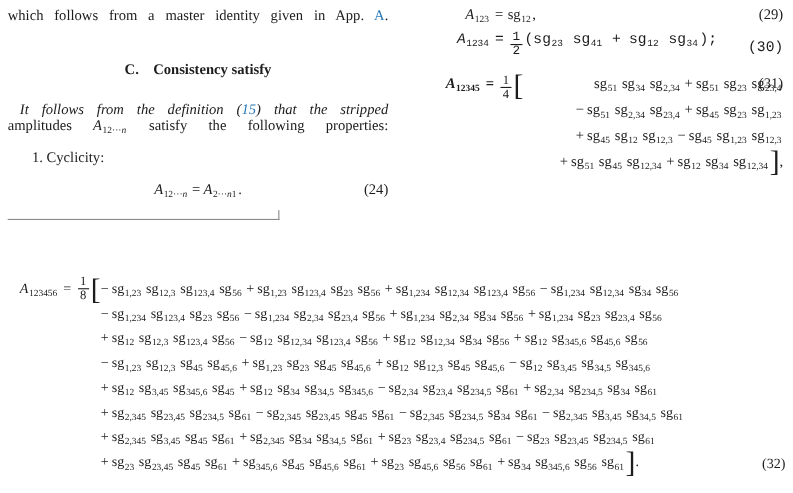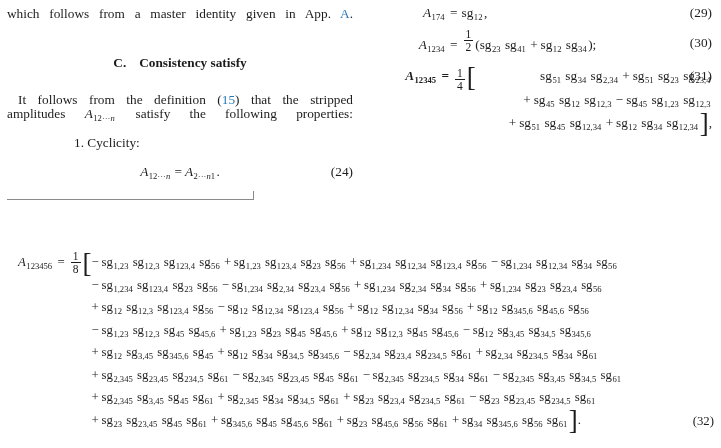--- a/index.html
+++ b/index.html
@@ -9,23 +9,23 @@
     font-family:"Liberation Serif","DejaVu Serif",serif;
     font-size:13.3px;
   }
   a.reflink{color:#2878b8;text-decoration:none;cursor:pointer;}
   
   #left-col{position:absolute;left:7px;top:0;width:346px;}
   .jline{text-align:justify;text-align-last:justify;}
   #intro-line{position:absolute;left:0;top:6px;width:346px;}
   #section-heading{position:absolute;left:0;top:55px;width:346px;text-align:center;font-weight:bold;}
   #section-heading .hlabel{margin-right:13px;}
-  #para-l1{position:absolute;left:0;top:92px;width:346px;padding-left:11px;box-sizing:border-box;}
+  #para-l1{position:absolute;left:0;top:92px;width:346px;padding-left:11px;box-sizing:border-box;font-style:italic;}
   #para-l2{position:absolute;left:0;top:106px;width:346px;}
-  #list-item{position:absolute;left:22px;top:135px;margin-left:45px;}
+  #list-item{position:absolute;left:22px;top:135px;}
   #eq24-row{position:absolute;left:0;top:164px;width:346px;text-align:center;}
   #eq24-num{position:absolute;right:0;top:0;}
   #col-rule{position:absolute;left:7px;top:191px;width:246px;height:8px;
     border-bottom:1.4px solid #8a8a8a;border-right:1.4px solid #8a8a8a;}
   
   .m i, .mit{font-style:italic;}
   .mrm{font-style:normal;}
   sub.msub{font-size:8.6px;line-height:0;vertical-align:-3px;margin-left:0.5px;margin-right:1.5px;}
   .m{word-spacing:-0.5px;white-space:nowrap;}
   .frac{display:inline-flex;flex-direction:column;align-items:center;vertical-align:middle;
@@ -81,25 +81,25 @@
     <span class="m"><span class="mit">A</span><sub class="msub">12···<i>n</i></sub> = <span class="mit">A</span><sub class="msub">2···<i>n</i>1</sub>.</span>
     <span id="eq24-num">(24)</span>
   </div>
 </div>
 
 <div id="col-rule"></div>
 
 <div id="right-col">
 
   <div id="eq29" class="eqrow">
-    <span class="lhsbox m"><span class="mit">A</span><sub class="msub">174</sub></span><span class="eqsign">=</span><span class="m"><span class="mrm">sg</span><sub class="msub">12</sub>,</span>
+    <span class="lhsbox m"><span class="mit">A</span><sub class="msub">123</sub></span><span class="eqsign">=</span><span class="m"><span class="mrm">sg</span><sub class="msub">12</sub>,</span>
     <span class="eqnum">(29)</span>
   </div>
 
-  <div id="eq30" class="eqrow" style="display:flex;align-items:flex-end;">
+  <div id="eq30" class="eqrow" style="display:flex;align-items:flex-start;font-family:Liberation Mono, monospace;">
     <span class="lhsbox m"><span class="mit">A</span><sub class="msub">1234</sub></span>
       <span class="eqsign">=</span>
       <span class="frac">
         <span class="fnum">1</span>
         <span class="fden">2</span>
       </span>
       <span class="m">(<span class="mrm">sg</span><sub class="msub">23</sub> <span class="mrm">sg</span><sub class="msub">41</sub> + <span class="mrm">sg</span><sub class="msub">12</sub> <span class="mrm">sg</span><sub class="msub">34</sub>);</span>
     <span class="eqnum">(30)</span>
   </div>
 
@@ -107,20 +107,21 @@
     <div class="wrap">
       <span class="lhsbox m"><span class="mit">A</span><sub class="msub">12345</sub></span>
         <span class="eqsign">=</span>
         <span class="frac">
           <span class="fnum">1</span>
           <span class="fden">4</span>
         </span>
         <span class="bigbr open">[</span>
       <div class="l31">
         <div class="mline m"><span class="mrm">sg</span><sub class="msub">51</sub> <span class="mrm">sg</span><sub class="msub">34</sub> <span class="mrm">sg</span><sub class="msub">2,34</sub> + <span class="mrm">sg</span><sub class="msub">51</sub> <span class="mrm">sg</span><sub class="msub">23</sub> <span class="mrm">sg</span><sub class="msub">23,4</sub></div>
+        <div class="mline cont m">− <span class="mrm">sg</span><sub class="msub">51</sub> <span class="mrm">sg</span><sub class="msub">2,34</sub> <span class="mrm">sg</span><sub class="msub">23,4</sub> + <span class="mrm">sg</span><sub class="msub">45</sub> <span class="mrm">sg</span><sub class="msub">23</sub> <span class="mrm">sg</span><sub class="msub">1,23</sub></div>
         <div class="mline cont m">+ <span class="mrm">sg</span><sub class="msub">45</sub> <span class="mrm">sg</span><sub class="msub">12</sub> <span class="mrm">sg</span><sub class="msub">12,3</sub> − <span class="mrm">sg</span><sub class="msub">45</sub> <span class="mrm">sg</span><sub class="msub">1,23</sub> <span class="mrm">sg</span><sub class="msub">12,3</sub></div>
         <div class="mline cont"><span class="m">+ <span class="mrm">sg</span><sub class="msub">51</sub> <span class="mrm">sg</span><sub class="msub">45</sub> <span class="mrm">sg</span><sub class="msub">12,34</sub> + <span class="mrm">sg</span><sub class="msub">12</sub> <span class="mrm">sg</span><sub class="msub">34</sub> <span class="mrm">sg</span><sub class="msub">12,34</sub></span><span class="bigbr">]</span><span>,</span></div>
       </div>
     </div>
     <span class="eqnum">(31)</span>
   </div>
 </div>
 
 <div id="wide-eq">
   <div class="wrap">

